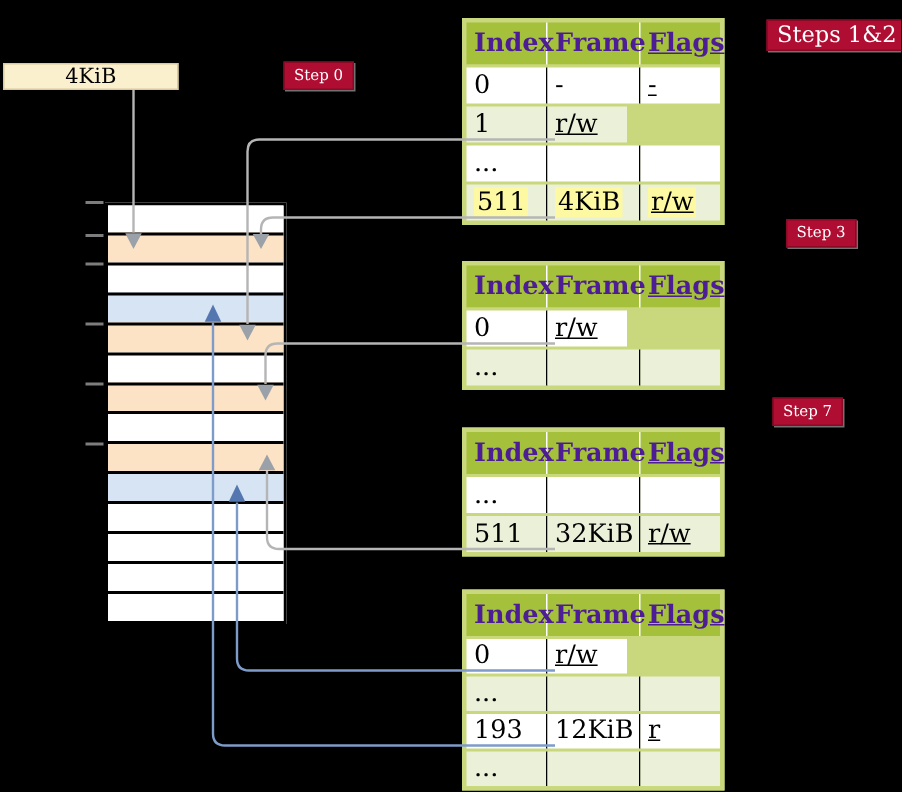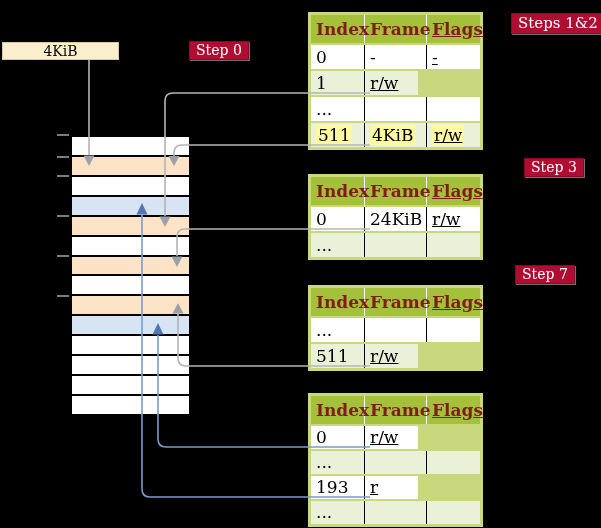--- a/index.html
+++ b/index.html
@@ -12,41 +12,41 @@
   html,body{margin:0;padding:0;background:#000;}
   #canvas{position:relative;width:601px;height:528px;background:var(--background);
     overflow:hidden;font-family:"DejaVu Serif","Liberation Serif",serif;}
 
   
   .kbox{position:absolute;left:2px;top:42px;width:117px;height:18px;box-sizing:border-box;
     background:var(--note-cream);border:1px solid #d9c99c;text-align:center;
     font-size:14px;line-height:16px;color:#000;z-index:6;}
 
   
-  .steplbl{position:absolute;background:var(--label-crimson);color:#fff;font-size:14px;
+  .steplbl{position:absolute;background:var(--label-crimson);color:#fff;font-size:10px;
     line-height:17px;padding:0 6px;border:1px solid #8a0a26;
     box-shadow:1px 1px 0 rgba(205,205,205,.55);z-index:6;white-space:nowrap;}
   .lbl-step0{left:189px;top:41px;}
   .lbl-steps12{left:511px;top:13px;font-size:15px;line-height:19px;}
-  .lbl-step3{left:524px;top:158px;}
+  .lbl-step3{left:524px;top:146px;}
   .lbl-step4{left:515px;top:265px;}
 
   
   .mem{position:absolute;left:70px;top:135px;width:121px;height:281px;box-sizing:border-box;
     border:2px solid #000;background:#fff;display:flex;flex-direction:column;z-index:1;}
   .mrow{flex:1;border-top:2px solid #000;}
   .mrow:first-child{border-top:none;}
   .tick{position:absolute;left:57px;width:12px;height:2px;background:var(--tick-gray);z-index:2;}
 
   
   .ptable{position:absolute;left:308px;width:169px;border:3px solid var(--table-border-green);
     background:var(--table-border-green);z-index:2;}
   .t1{top:12px;} .t2{top:174px;} .t3{top:285px;} .t4{top:393px;}
   .thead{display:flex;height:28px;background:var(--table-header-green);}
-  .th{color:#7f1d1d;font-weight:bold;font-size:17px;line-height:28px;padding-left:5px;
+  .th{color:#4c1d95;font-weight:bold;font-size:17px;line-height:28px;padding-left:5px;
     box-sizing:border-box;}
   .c1{width:54px;} .c2{width:62px;} .c3{width:53px;text-decoration:underline;}
   .th.c1,.th.c2{border-right:1px solid #fff;}
   .trow{display:flex;height:24px;border-top:2px solid var(--table-border-green);}
   .t4 .trow{height:23px;}
   .td{font-size:17px;line-height:24px;padding-left:5px;box-sizing:border-box;color:#000;
     white-space:nowrap;overflow:hidden;}
   .t4 .td{line-height:23px;}
   .td.c1,.td.c2{border-right:1px solid #000;}
   .r-white .td{background:var(--white);}
@@ -113,21 +113,20 @@
   </div>
 
   <div class="ptable t2">
     <div class="thead">
       <div class="th c1">Index</div>
       <div class="th c2">Frame</div>
       <div class="th c3">Flags</div>
     </div>
     <div class="trow r-white">
       <div class="td c1">0</div>
-      <div class="td c2">24KiB</div>
       <div class="td c3">r/w</div>
     </div>
     <div class="trow r-green">
       <div class="td c1">...</div>
       <div class="td c2"></div>
       <div class="td c3"></div>
     </div>
   </div>
 
   <div class="ptable t3">
@@ -136,20 +135,21 @@
       <div class="th c2">Frame</div>
       <div class="th c3">Flags</div>
     </div>
     <div class="trow r-white">
       <div class="td c1">...</div>
       <div class="td c2"></div>
       <div class="td c3"></div>
     </div>
     <div class="trow r-green">
       <div class="td c1">511</div>
+      <div class="td c2">32KiB</div>
       <div class="td c3">r/w</div>
     </div>
   </div>
 
   <div class="ptable t4">
     <div class="thead">
       <div class="th c1">Index</div>
       <div class="th c2">Frame</div>
       <div class="th c3">Flags</div>
     </div>
@@ -157,20 +157,21 @@
       <div class="td c1">0</div>
       <div class="td c3">r/w</div>
     </div>
     <div class="trow r-green">
       <div class="td c1">...</div>
       <div class="td c2"></div>
       <div class="td c3"></div>
     </div>
     <div class="trow r-white">
       <div class="td c1">193</div>
+      <div class="td c2">12KiB</div>
       <div class="td c3">r</div>
     </div>
     <div class="trow r-green">
       <div class="td c1">...</div>
       <div class="td c2"></div>
       <div class="td c3"></div>
     </div>
   </div>
 
   <svg class="connector-layer" width="601" height="528" viewBox="0 0 601 528" xmlns="http://www.w3.org/2000/svg">

